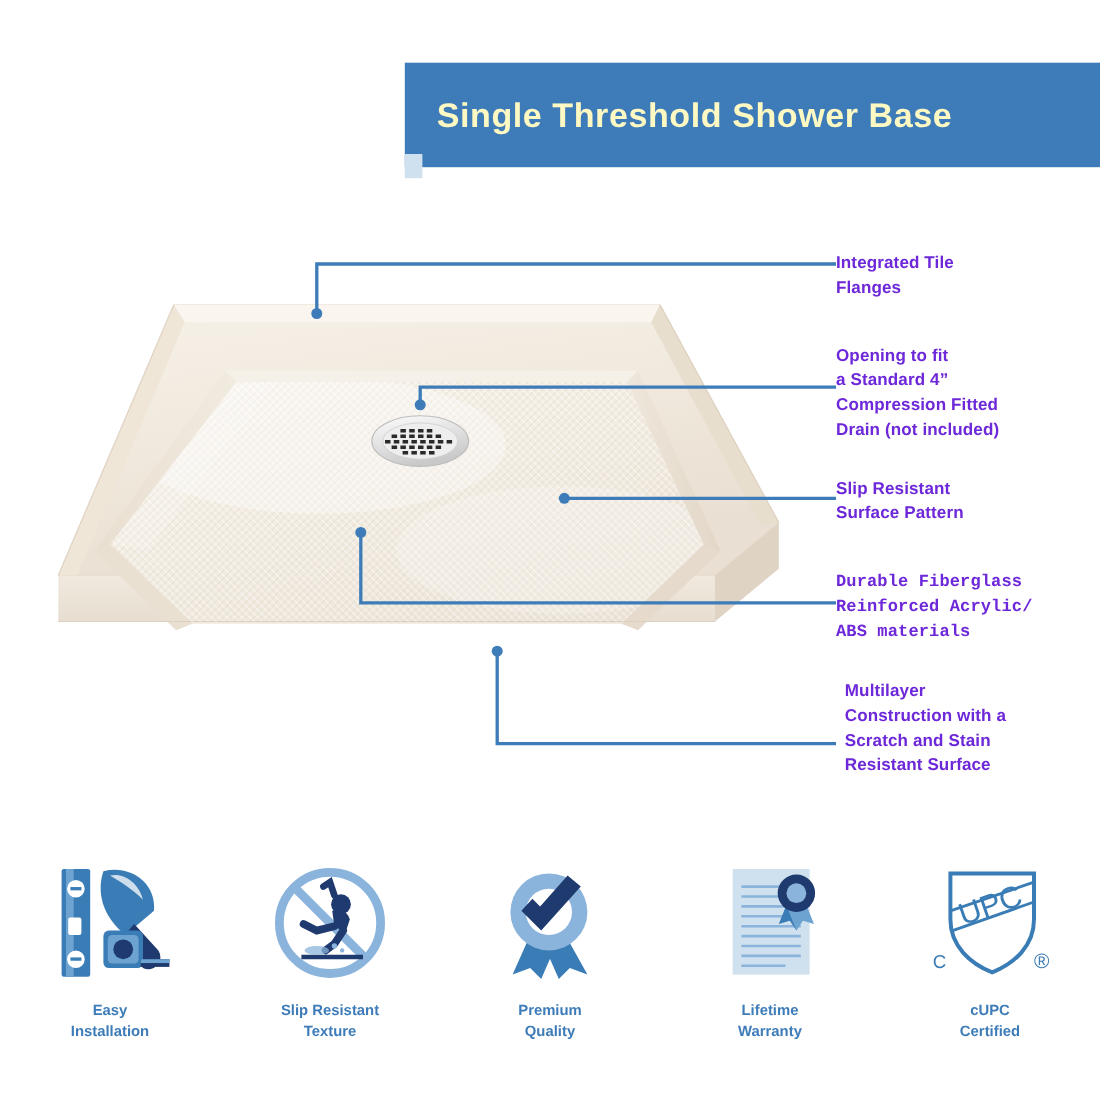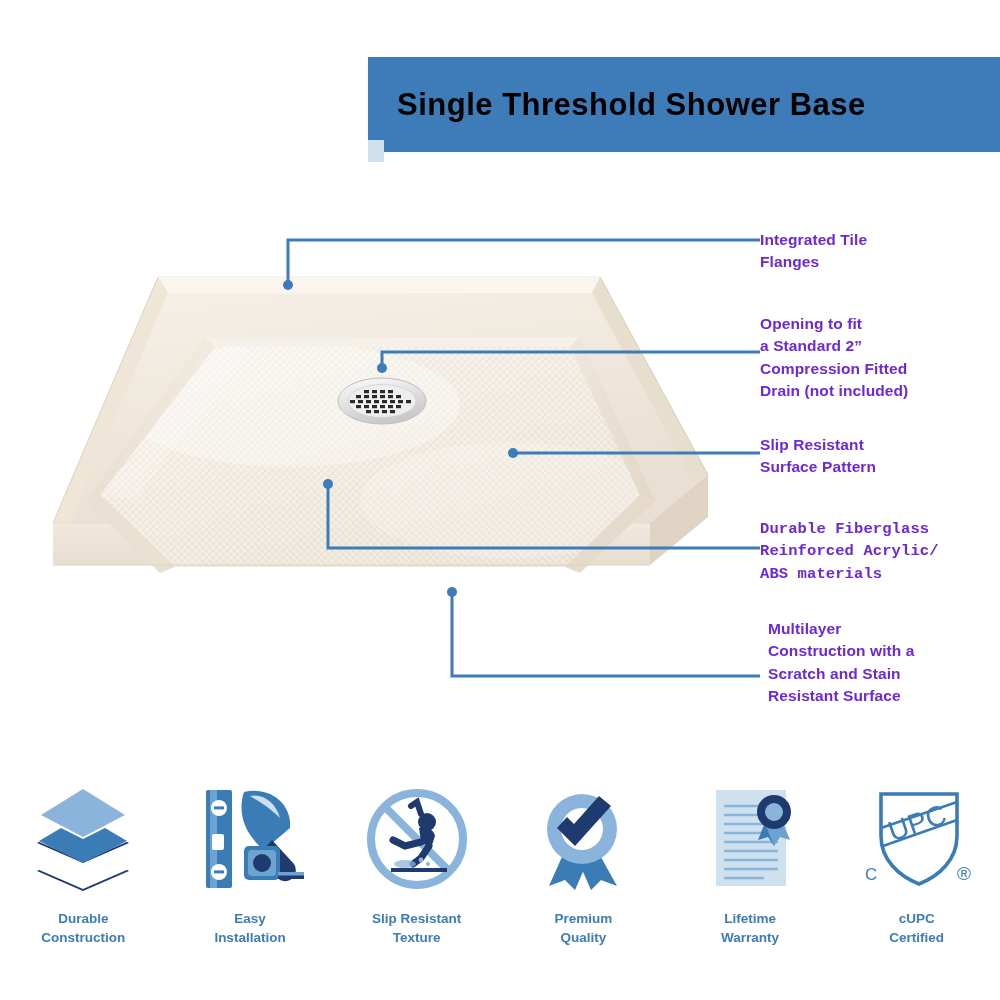--- a/index.html
+++ b/index.html
@@ -27,21 +27,21 @@
     position: absolute;
     left: 368px;
     top: 57px;
     width: 632px;
     height: 95px;
     background: #3d7cb8;
     display: flex;
     align-items: center;
   }
   .header-title {
-    color: #000000;
+    color: #fef9c3;
     font-size: 31px;
     font-weight: bold;
     letter-spacing: 0.5px;
     margin-left: 29px;
     white-space: nowrap;
     line-height: 1;
   }
   .header-accent {
     position: absolute;
     left: 368px;
@@ -255,50 +255,35 @@
       </g>
       <g>
         <path d="M452,592 L452,676 L760,676" fill="none" stroke="#3d7cb8" stroke-width="3"></path>
         <circle cx="452" cy="592" r="5" fill="#3d7cb8"></circle>
       </g>
     </svg>
 
   <div class="callout callout-0">Integrated Tile
 Flanges</div>
   <div class="callout callout-1">Opening to fit
-a Standard 2”
+a Standard 4”
 Compression Fitted
 Drain (not included)</div>
   <div class="callout callout-2">Slip Resistant
 Surface Pattern</div>
   <div class="callout callout-3">Durable Fiberglass
 Reinforced Acrylic/
 ABS materials</div>
   <div class="callout callout-4">Multilayer
 Construction with a
 Scratch and Stain
 Resistant Surface</div>
 
   <div id="features">
 
-    <div class="feature">
-      <div class="feature-icon">
-        <svg width="112" height="108" viewBox="0 0 112 108">
-          <polygon points="56,60 10,86 56,106 102,86" fill="#1f3a6e"></polygon>
-          <polygon points="56,58 10,84 56,104 102,84" fill="#ffffff"></polygon>
-          <polygon points="56,32 10,58 56,78 102,58" fill="#1f3a6e"></polygon>
-          <polygon points="56,30 10,56 56,76 102,56" fill="#ffffff"></polygon>
-          <polygon points="56,30 12,56 56,78 100,56" fill="#3a7cb5"></polygon>
-          <polygon points="56,6 12,32 56,54 100,32" fill="#ffffff"></polygon>
-          <polygon points="56,4 14,30 56,52 98,30" fill="#8ab4dc"></polygon>
-        </svg>
-      </div>
-      <div class="feature-label">Durable
-Construction</div>
-    </div>
 
     <div class="feature">
       <div class="feature-icon">
         <svg width="112" height="110" viewBox="0 0 112 110">
 
           <rect x="12" y="6" width="26" height="98" rx="2" fill="#3a7cb5"></rect>
           <rect x="16" y="6" width="7" height="98" fill="#6da3d0"></rect>
           <circle cx="25" cy="24" r="8" fill="#ffffff"></circle>
           <rect x="20" y="22.4" width="10" height="3" fill="#3a7cb5"></rect>
           <circle cx="25" cy="88" r="8" fill="#ffffff"></circle>

